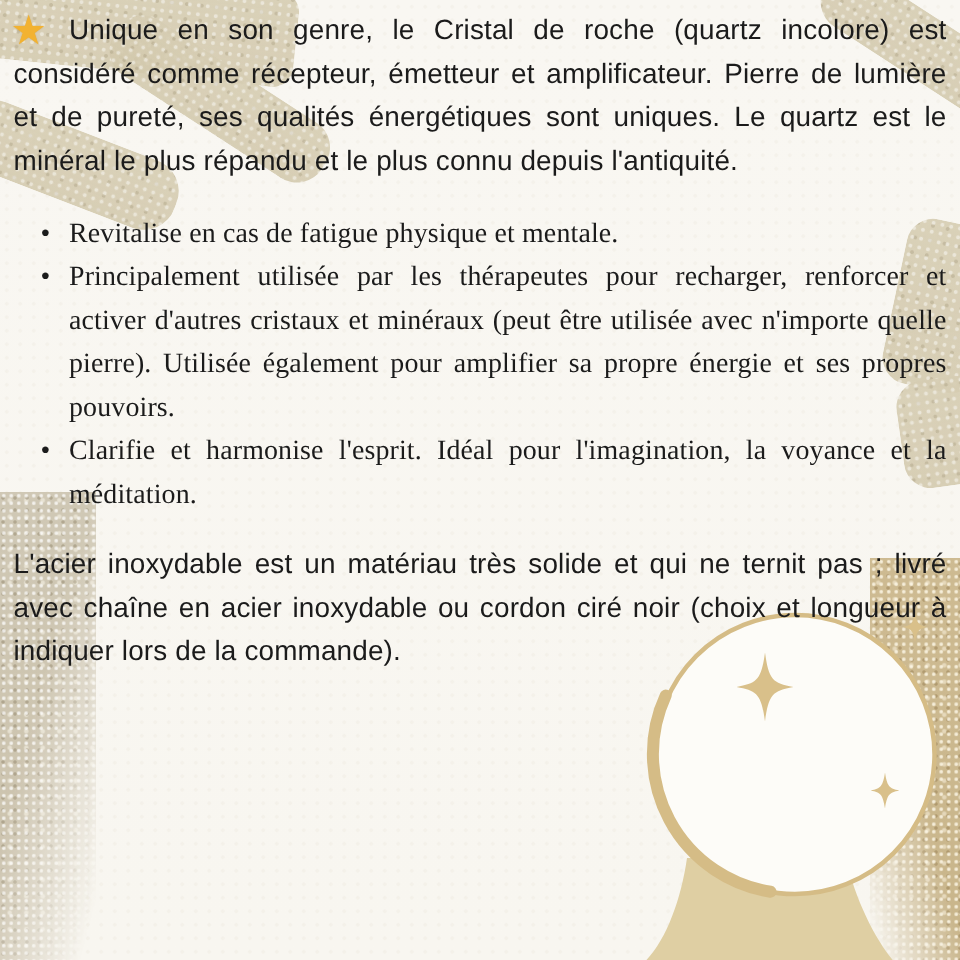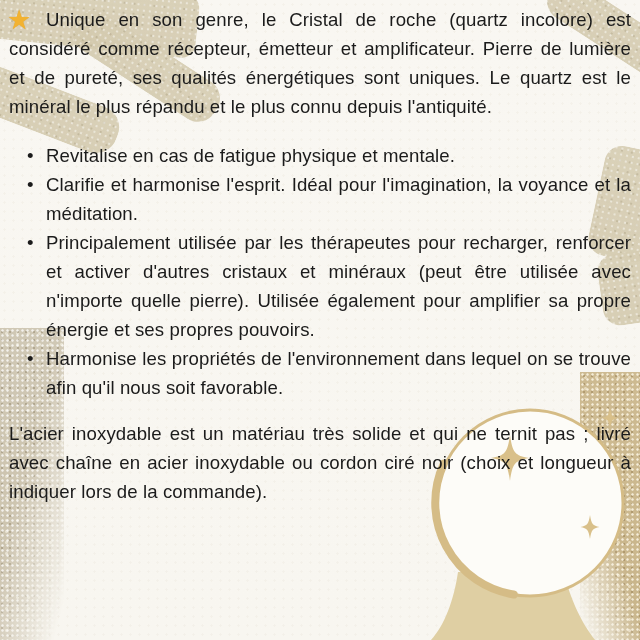--- a/index.html
+++ b/index.html
@@ -77,20 +77,21 @@
     font-size: 27px;
     line-height: 0;
     vertical-align: -3px;
     margin: 0 7px 0 -2px;
     text-shadow: 0 0 1px rgba(190,130,10,0.55);
   }
   ul.props {
     list-style: none;
     margin: 20px 0 17px 0;
     padding: 0 0 0 18px;
+    font-family: Liberation Serif, serif;
   }
   ul.props li {
     position: relative;
     padding-left: 19px;
     margin: 0;
   }
   ul.props li::before {
     content: "\2022";
     position: absolute; left: 0; top: 0;
   }
@@ -126,21 +127,20 @@
       </g>
     </svg>
   </div>
 
   <div class="content">
 
     <p class="intro"><span class="star-glyph">★</span><span>Unique en son genre, le Cristal de roche (quartz incolore) est considéré comme récepteur, émetteur et amplificateur. Pierre de lumière et de pureté, ses qualités énergétiques sont uniques. Le quartz est le minéral le plus répandu et le plus connu depuis l'antiquité.</span></p>
 
     <ul class="props">
       <li><span>Revitalise en cas de fatigue physique et mentale.</span></li>
+      <li><span>Principalement utilisée par les thérapeutes pour recharger, renforcer et activer d'autres cristaux et minéraux (peut être utilisée avec n'importe quelle pierre). Utilisée également pour amplifier sa propre énergie et ses propres pouvoirs.</span></li>
       <li><span>Clarifie et harmonise l'esprit. Idéal pour l'imagination, la voyance et la méditation.</span></li>
-      <li><span>Principalement utilisée par les thérapeutes pour recharger, renforcer et activer d'autres cristaux et minéraux (peut être utilisée avec n'importe quelle pierre). Utilisée également pour amplifier sa propre énergie et ses propres pouvoirs.</span></li>
-      <li><span>Harmonise les propriétés de l'environnement dans lequel on se trouve afin qu'il nous soit favorable.</span></li>
     </ul>
 
     <p class="footer-para">L'acier inoxydable est un matériau très solide et qui ne ternit pas ; livré avec chaîne en acier inoxydable ou cordon ciré noir (choix et longueur à indiquer lors de la commande).</p>
 
   </div>
 </div>
 
 </body></html>

